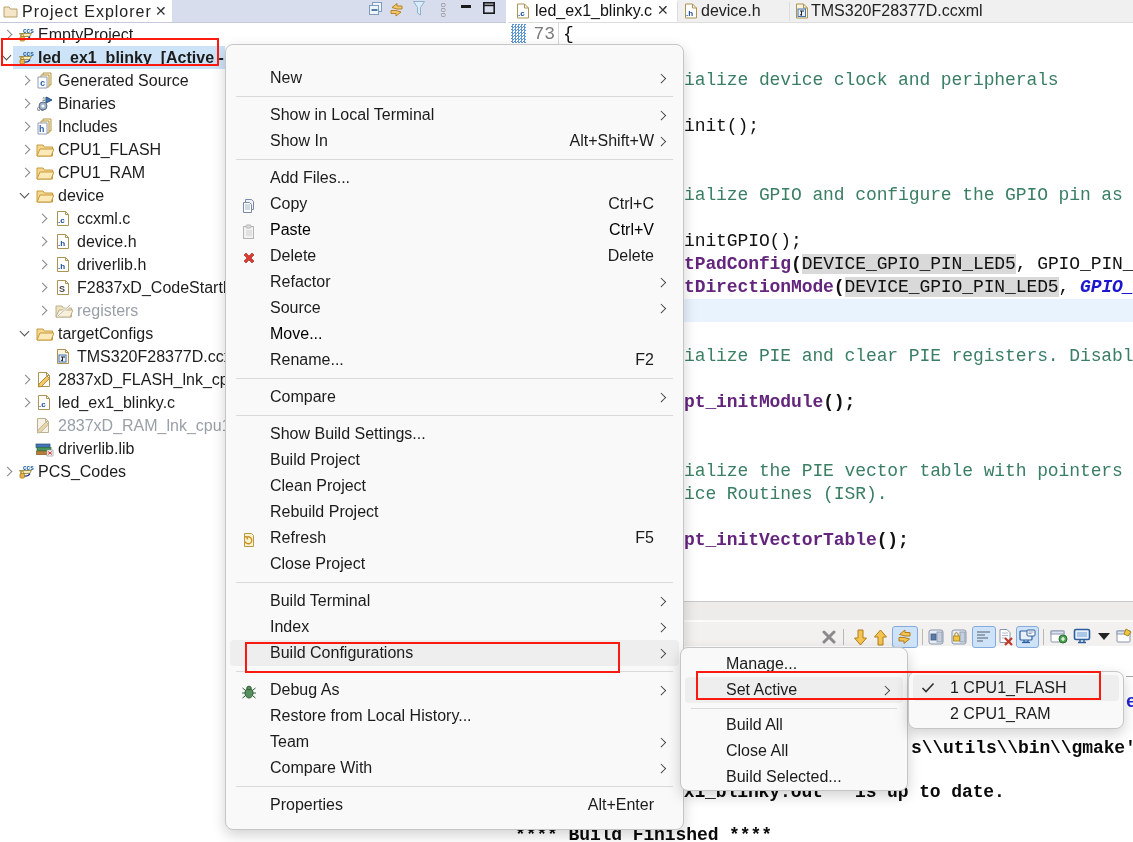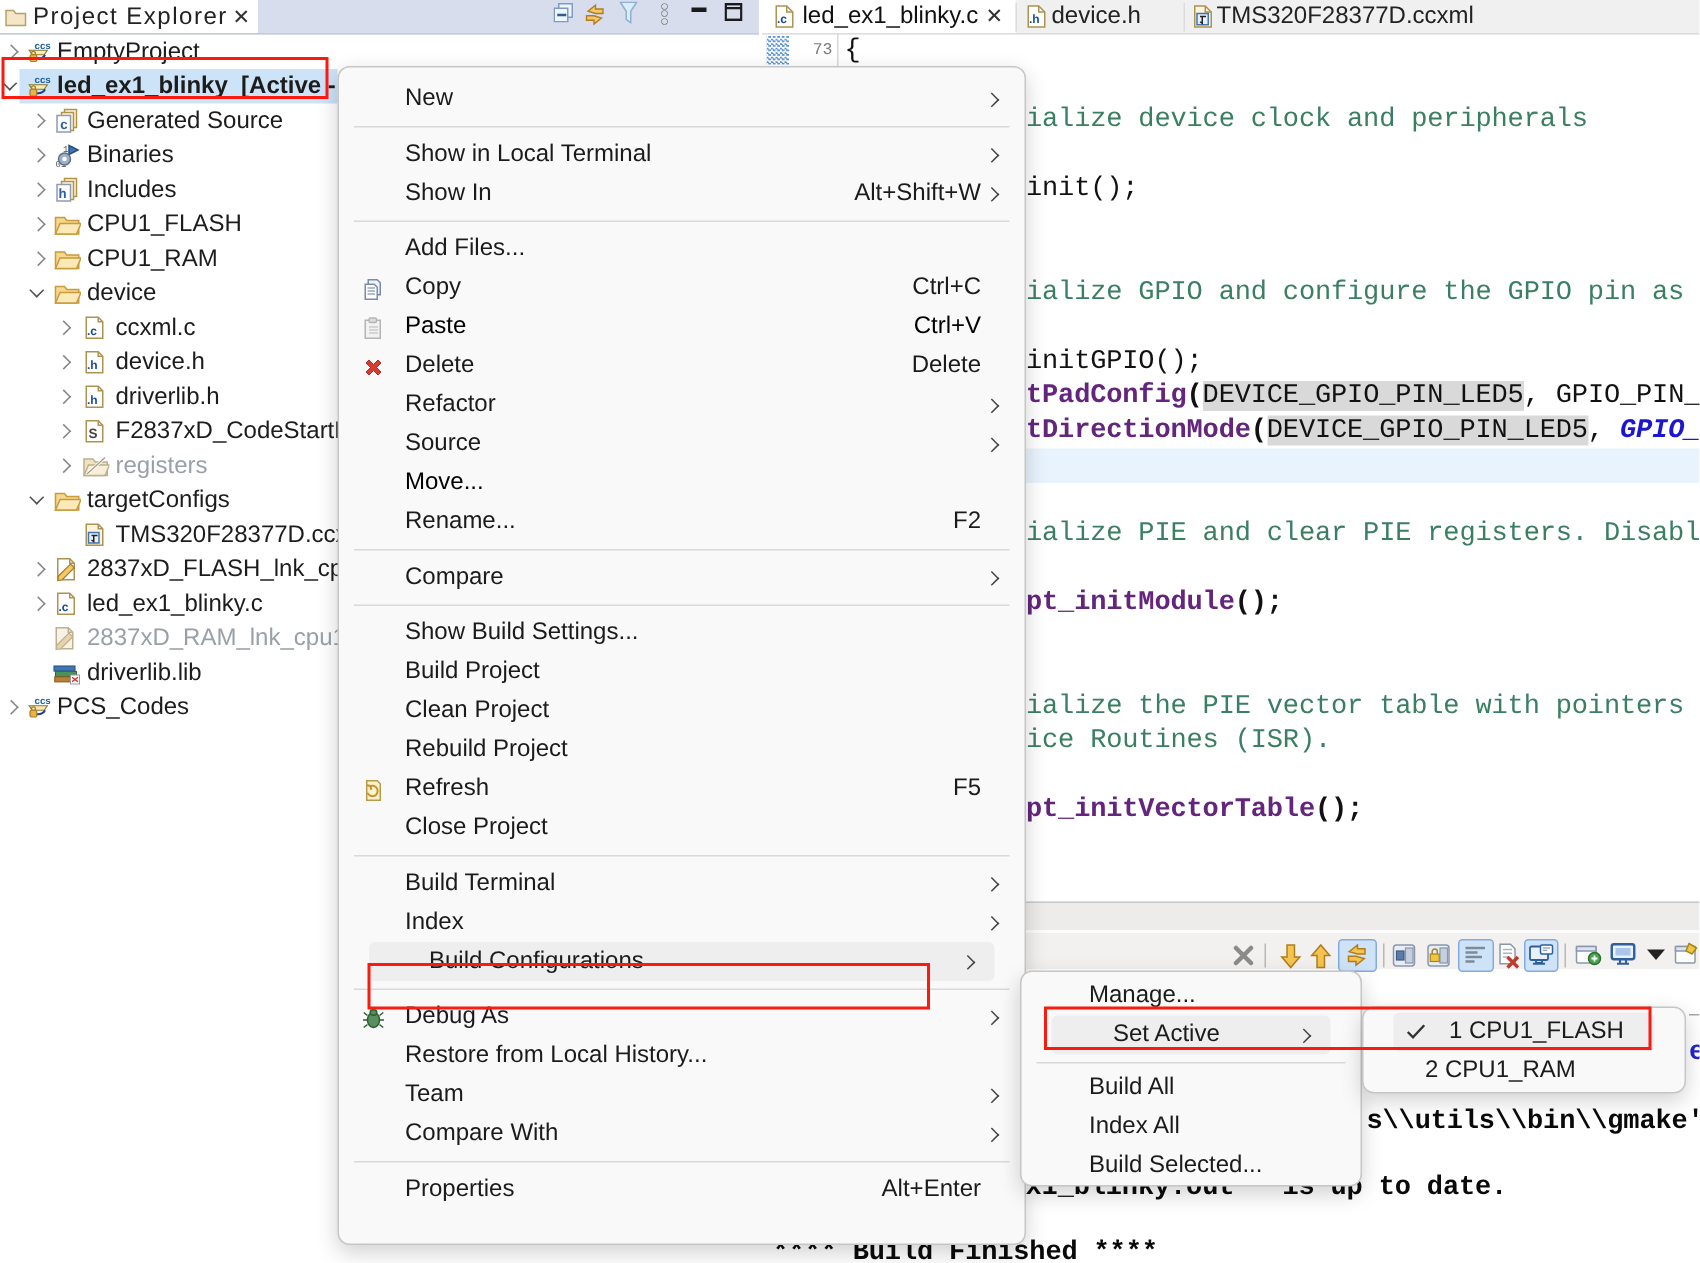--- a/index.html
+++ b/index.html
@@ -23,21 +23,21 @@
 .occ{background:#d9d9d9}
 .mac{color:#1c17cf;font-style:italic;font-weight:bold}
 
 .menu{position:absolute;background:#f9f9f9;border:1px solid #c6c6c6;border-radius:8px;box-shadow:0 5px 14px rgba(0,0,0,.18);z-index:50}
 .mi{position:relative;height:26px;line-height:26px;color:#1b1b1b}
 .mi .lbl{position:absolute;left:44px;top:0}
 .mi .sc{position:absolute;right:29px;top:0}
 .mi .arr{position:absolute;right:19px;top:10px;width:5.5px;height:5.5px;border-right:1.5px solid #444;border-top:1.5px solid #444;transform:rotate(45deg)}
 .mi .ico{position:absolute;left:15px;top:5px;width:16px;height:16px}
 .mi.dis .lbl,.mi.dis .sc{color:#000000}
-.mi.hov{background:#eeeeee;border-radius:4px;margin:0 20px}
+.mi.hov{background:#eeeeee;border-radius:4px;margin:0 4px}
 .mi.hov .lbl{left:40px}
 .mi.hov .arr{right:15px}
 .msep{height:11px;position:relative}
 .msep:after{content:"";position:absolute;left:10px;right:10px;top:5px;border-top:1px solid #d9d9d9}
 
 .red{position:absolute;border:2px solid #fa1a10;z-index:100;box-sizing:border-box}
 
 .conline{position:absolute;font-family:"Liberation Mono",monospace;font-size:18px;letter-spacing:-0.1px;font-weight:700;height:23px;line-height:23px;white-space:pre;color:#0a0a0a}
 </style></head>
 <body>
@@ -89,21 +89,21 @@
     <path d="M8.5 1 v4 h4" fill="none" stroke="#ad9352"></path>
     <rect x="3" y="6" width="7.5" height="7.5" fill="#e8eefa" stroke="#3f74b5"></rect>
     <path d="M5 8 h4 M6.5 8 v4.5 l-1.5 -1" stroke="#222" stroke-width="1" fill="none"></path>
   </svg>
 <div class="etab" style="left:811px;color:#222">TMS320F28377D.ccxml</div>
 <div class="abs" style="left:677px;top:2px;width:1px;height:19px;background:#dcdcdc"></div>
 <div class="abs" style="left:789px;top:2px;width:1px;height:19px;background:#dcdcdc"></div>
 
 <div class="abs" style="left:511px;top:24px;width:15px;height:19px;background:
  repeating-conic-gradient(#5f97d2 0% 25%, #fff 0% 50%);background-size:3px 3px"></div>
-<div class="abs" style="left:531px;top:23px;width:24px;text-align:right;font-family:'Liberation Mono',monospace;font-size:11px;color:#7b7b7b;line-height:23px">73</div>
+<div class="abs" style="left:531px;top:23px;width:24px;text-align:right;font-family:'Liberation Mono',monospace;font-size:18px;color:#7b7b7b;line-height:23px">73</div>
 <div class="abs" style="left:558px;top:22px;width:1px;height:22px;background:#d8d8d8"></div>
 <div class="cl" style="left:563px;top:22.5px">{</div>
 
 <div class="abs" style="left:508px;top:299px;width:625px;height:23px;background:#e9f3fd"></div>
 <div class="cl" style="top:68.5px"><span class="cmt">ialize device clock and peripherals</span></div>
 <div class="cl" style="top:114.5px">init();</div>
 <div class="cl" style="top:183.5px"><span class="cmt">ialize GPIO and configure the GPIO pin as</span></div>
 <div class="cl" style="top:229.5px">initGPIO();</div>
 <div class="cl" style="top:252.5px"><span class="fn">tPadConfig</span><b>(</b><span class="occ">DEVICE_GPIO_PIN_LED5</span>, GPIO_PIN_</div>
 <div class="cl" style="top:275.5px"><span class="fn">tDirectionMode</span><b>(</b><span class="occ">DEVICE_GPIO_PIN_LED5</span>, <span class="mac">GPIO_D</span></div>
@@ -368,21 +368,21 @@
     <span class="ticon" style="left:17px"><svg width="17" height="17" viewBox="0 0 17 17">
         <text x="6" y="6.5" font-size="6.5" font-weight="bold" fill="#1f5f9e" font-family="Liberation Sans">ccs</text>
         <path d="M2.5 7.5 h12 l-2 3 h-8 z" fill="#f7ecb5" stroke="#8a7a30" stroke-width="0.8"></path>
         <path d="M3.5 11 c1 3 8 3 9.5 -0.5" fill="none" stroke="#2a3a9a" stroke-width="1.3"></path>
         <rect x="3" y="10.5" width="4.5" height="4.5" rx="1" fill="#e8b54d" stroke="#a97c1d" stroke-width="0.8"></rect>
         <path d="M4 10.5 v-1 a1.3 1.3 0 0 1 2.6 0 v1" fill="none" stroke="#a97c1d" stroke-width="0.9"></path>
       </svg></span>
     <span class="tlbl" style="left:38px">PCS_Codes</span>
   </div>
 
-<div class="menu" id="mainmenu" style="left:225px;top:44px;width:459px;height:786px;padding-top:8px;box-sizing:border-box">
+<div class="menu" id="mainmenu" style="left:225px;top:44px;width:459px;height:786px;padding-top:20px;box-sizing:border-box">
 <div class="mi">
       <span class="lbl">New</span>
       <span class="arr"></span>
     </div>
 <div class="msep"></div>
 <div class="mi">
       <span class="lbl">Show in Local Terminal</span>
       <span class="arr"></span>
     </div>
 <div class="mi">
@@ -509,21 +509,21 @@
     </div>
 <div class="mi hov">
       <span class="lbl" style="left:41px">Set Active</span>
       <span class="arr"></span>
     </div>
 <div class="msep" style="height:9px"></div>
 <div class="mi">
       <span class="lbl" style="left:45px">Build All</span>
     </div>
 <div class="mi">
-      <span class="lbl" style="left:45px">Index All</span>
+      <span class="lbl" style="left:45px">Close All</span>
     </div>
 <div class="mi">
       <span class="lbl" style="left:45px">Build Selected...</span>
     </div>
 </div>
 <div class="menu" id="menu3" style="left:908px;top:671px;width:216px;height:58px;padding-top:3px;box-sizing:border-box;z-index:60">
 <div class="mi hov">
       <svg style="position:absolute;left:8px;top:7px" width="14" height="12" viewBox="0 0 14 12">
         <path d="M1.5 6 L5 9.5 L12.5 1.5" stroke="#333" stroke-width="1.6" fill="none"></path>
       </svg>

